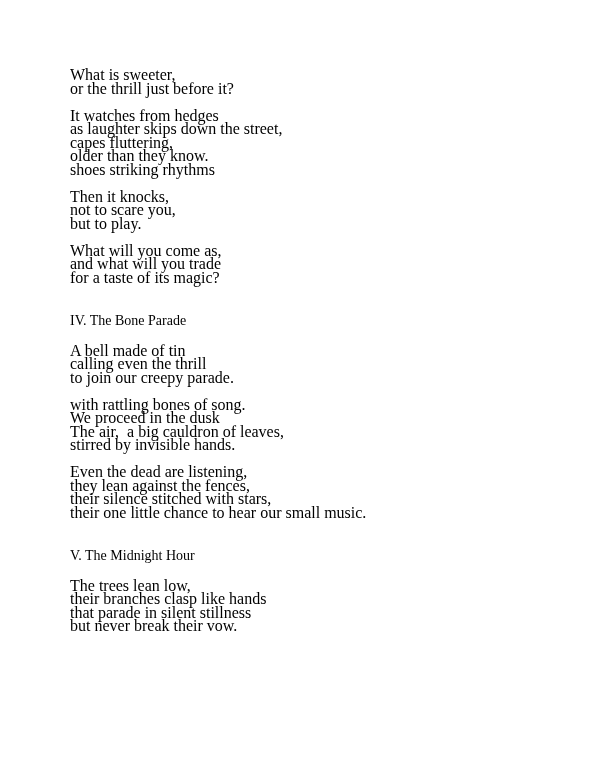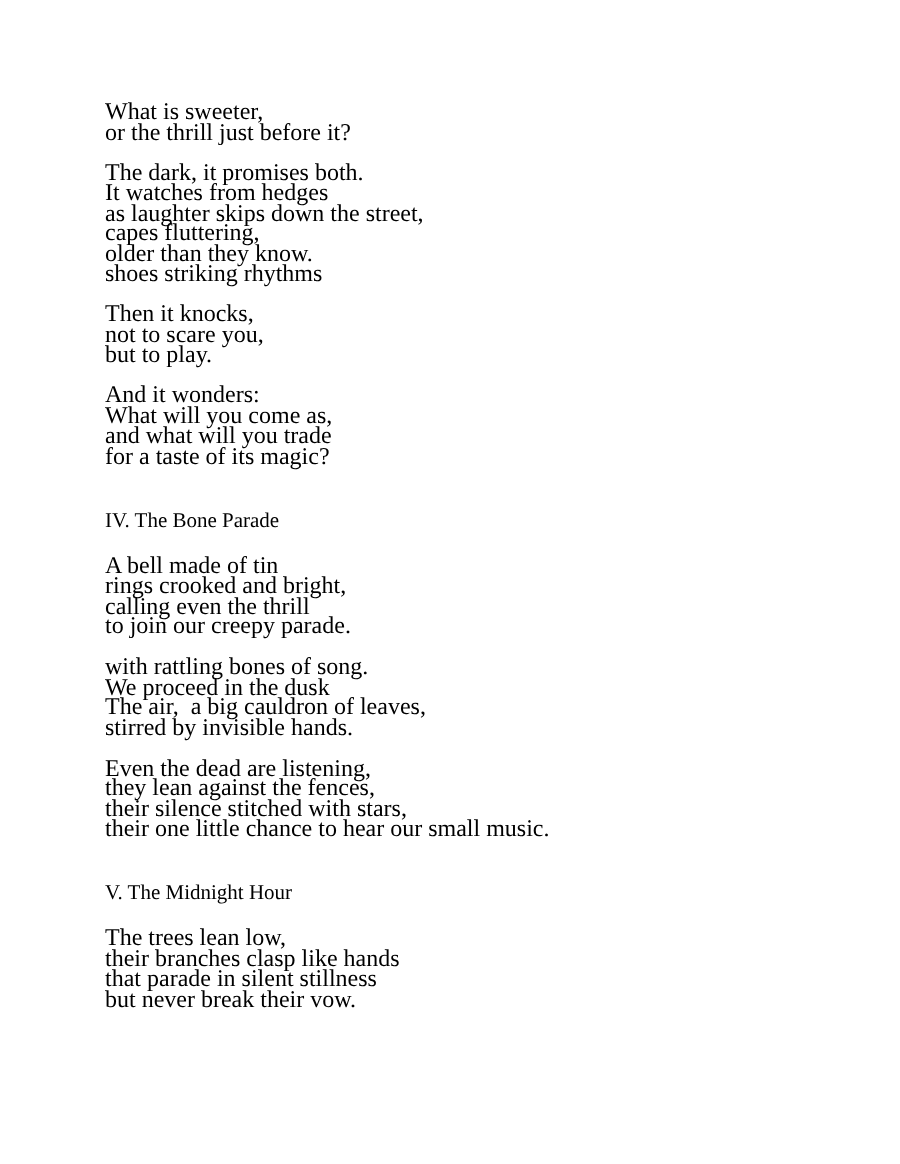--- a/index.html
+++ b/index.html
@@ -42,42 +42,39 @@
 </head>
 <body>
 
 <main class="page">
   <div id="poem-content">
       <div class="stanza">
         <div class="poem-line">What is sweeter,</div>
         <div class="poem-line">or the thrill just before it?</div>
       </div>
       <div class="stanza">
-        <div class="poem-line">The dark, it promises both.</div>
         <div class="poem-line">It watches from hedges</div>
         <div class="poem-line">as laughter skips down the street,</div>
         <div class="poem-line">capes fluttering,</div>
         <div class="poem-line">older than they know.</div>
         <div class="poem-line">shoes striking rhythms</div>
       </div>
       <div class="stanza">
         <div class="poem-line">Then it knocks,</div>
         <div class="poem-line">not to scare you,</div>
         <div class="poem-line">but to play.</div>
       </div>
       <div class="stanza">
-        <div class="poem-line">And it wonders:</div>
         <div class="poem-line">What will you come as,</div>
         <div class="poem-line">and what will you trade</div>
         <div class="poem-line">for a taste of its magic?</div>
       </div>
       <h2 class="section-heading">IV. The Bone Parade</h2>
       <div class="stanza">
         <div class="poem-line">A bell made of tin</div>
-        <div class="poem-line">rings crooked and bright,</div>
         <div class="poem-line">calling even the thrill</div>
         <div class="poem-line">to join our creepy parade.</div>
       </div>
       <div class="stanza">
         <div class="poem-line">with rattling bones of song.</div>
         <div class="poem-line">We proceed in the dusk</div>
         <div class="poem-line">The air,  a big cauldron of leaves,</div>
         <div class="poem-line">stirred by invisible hands.</div>
       </div>
       <div class="stanza">

